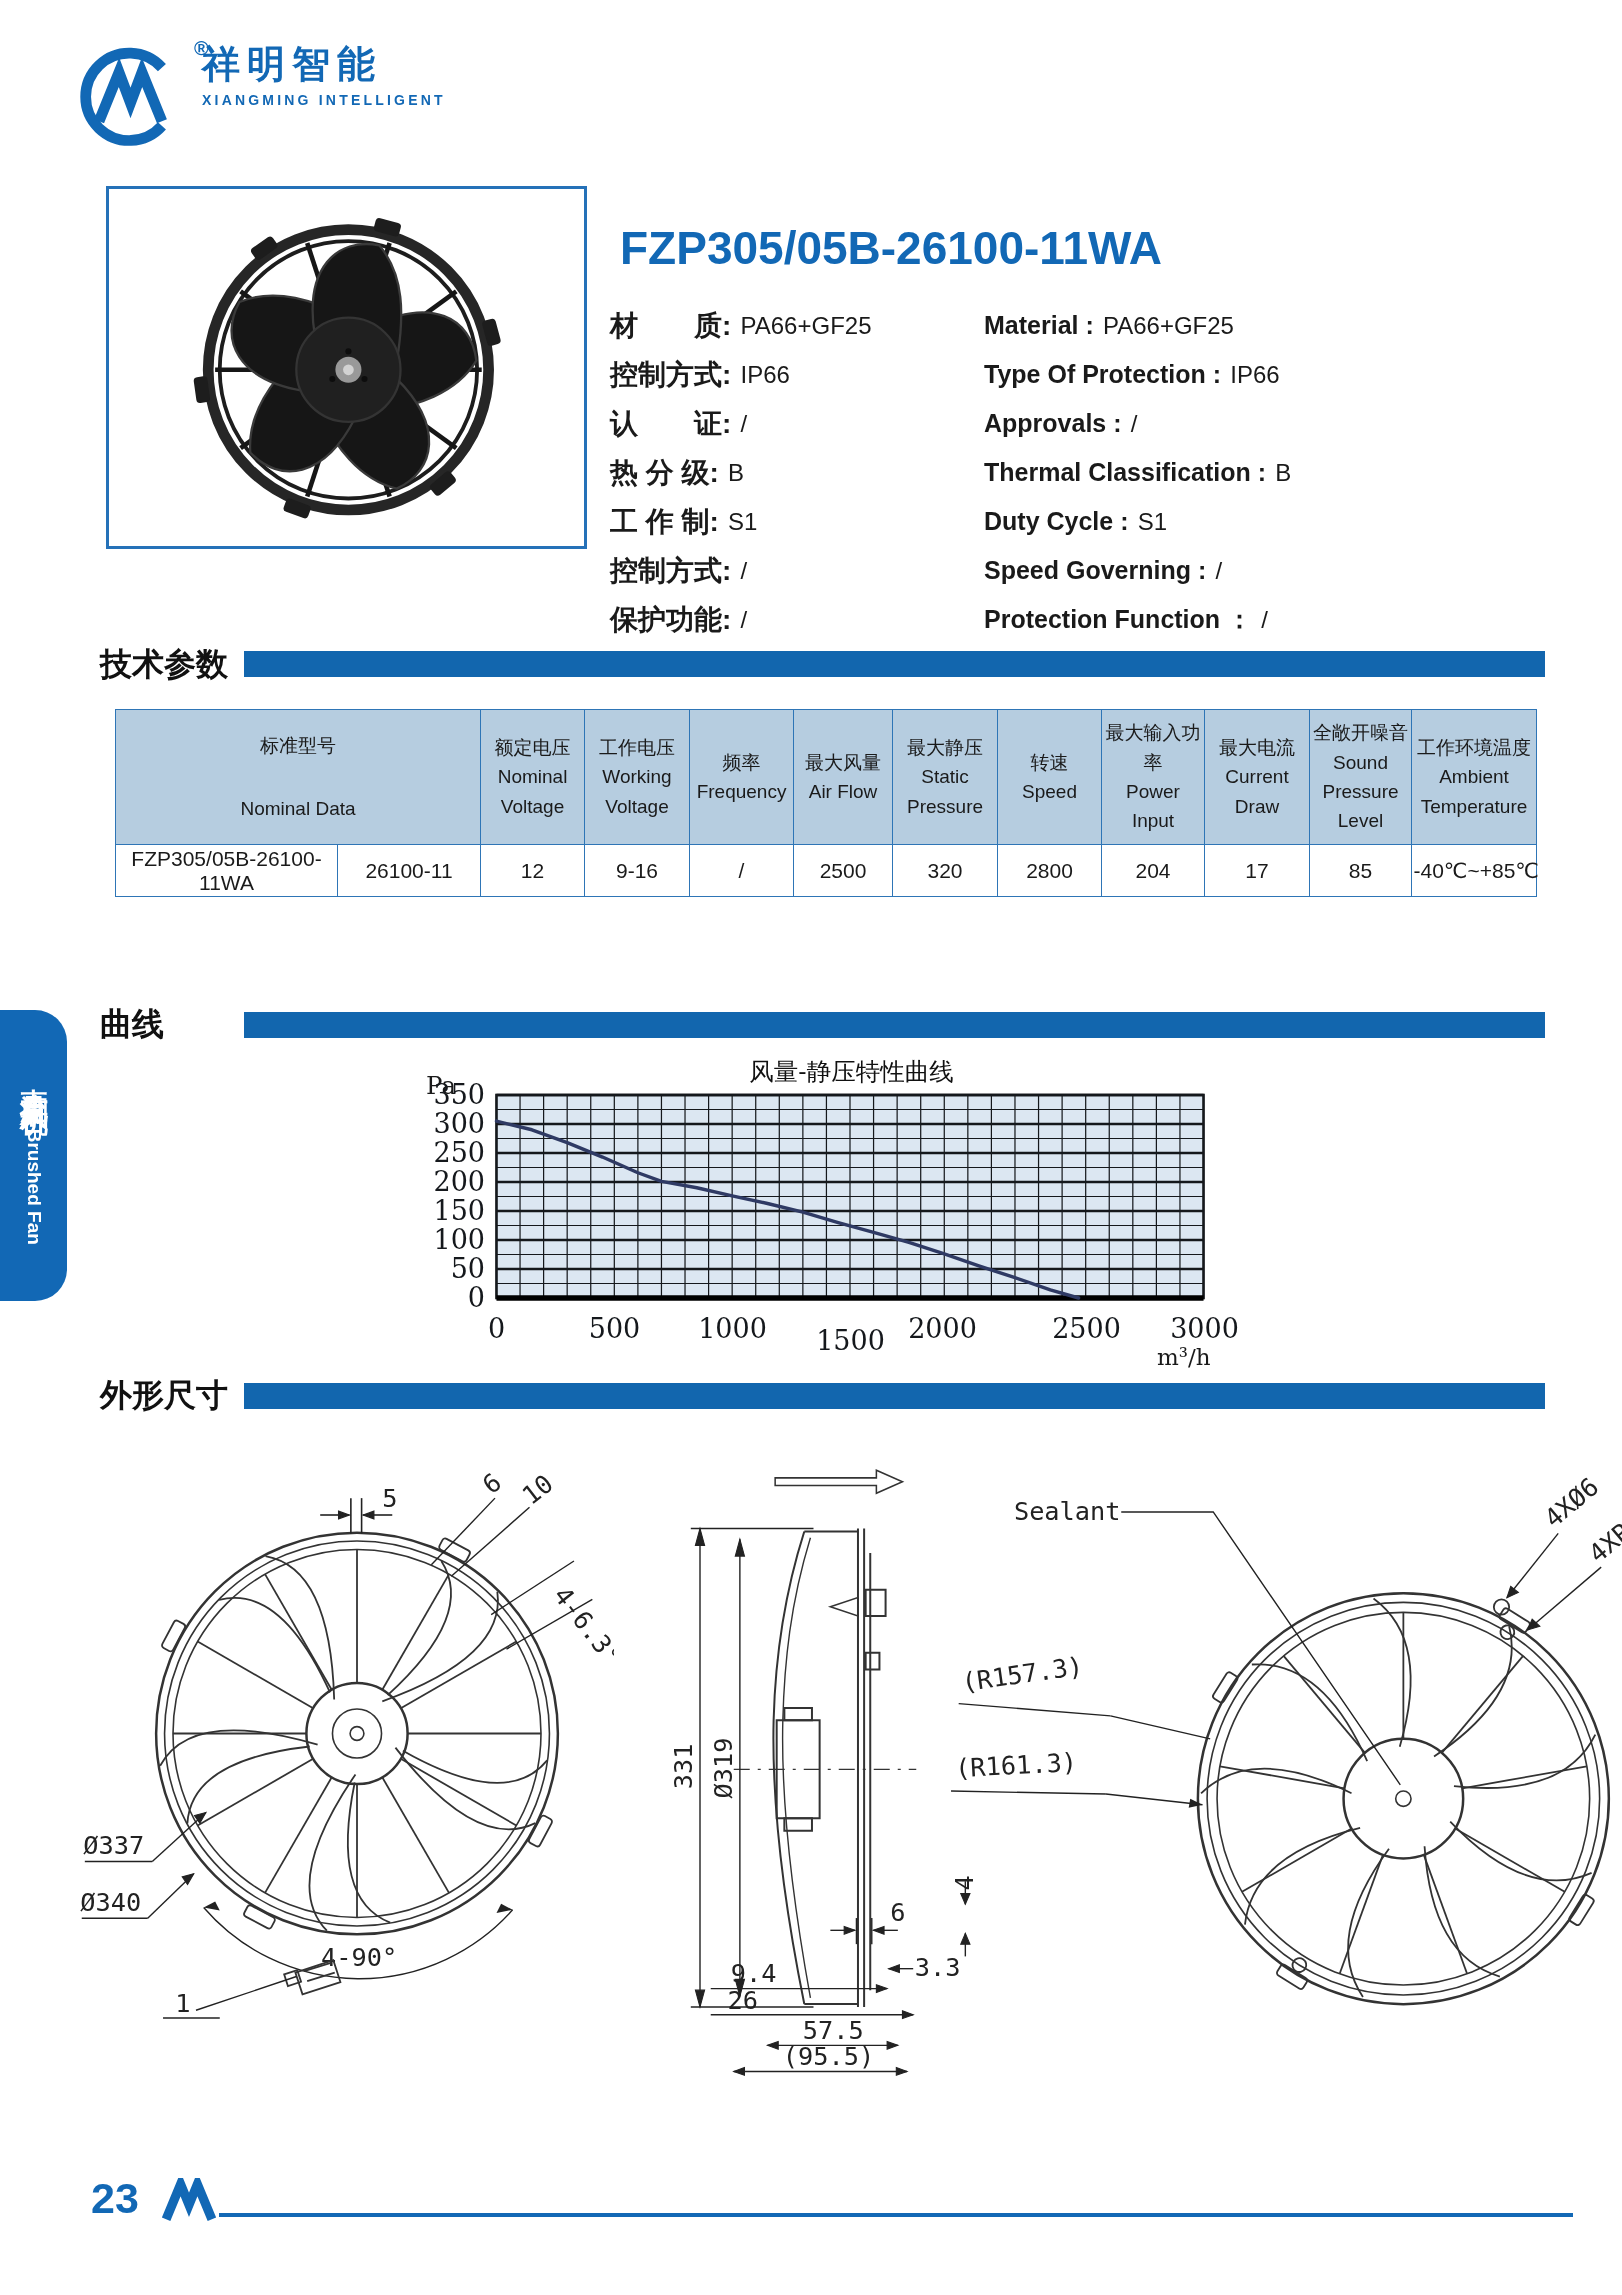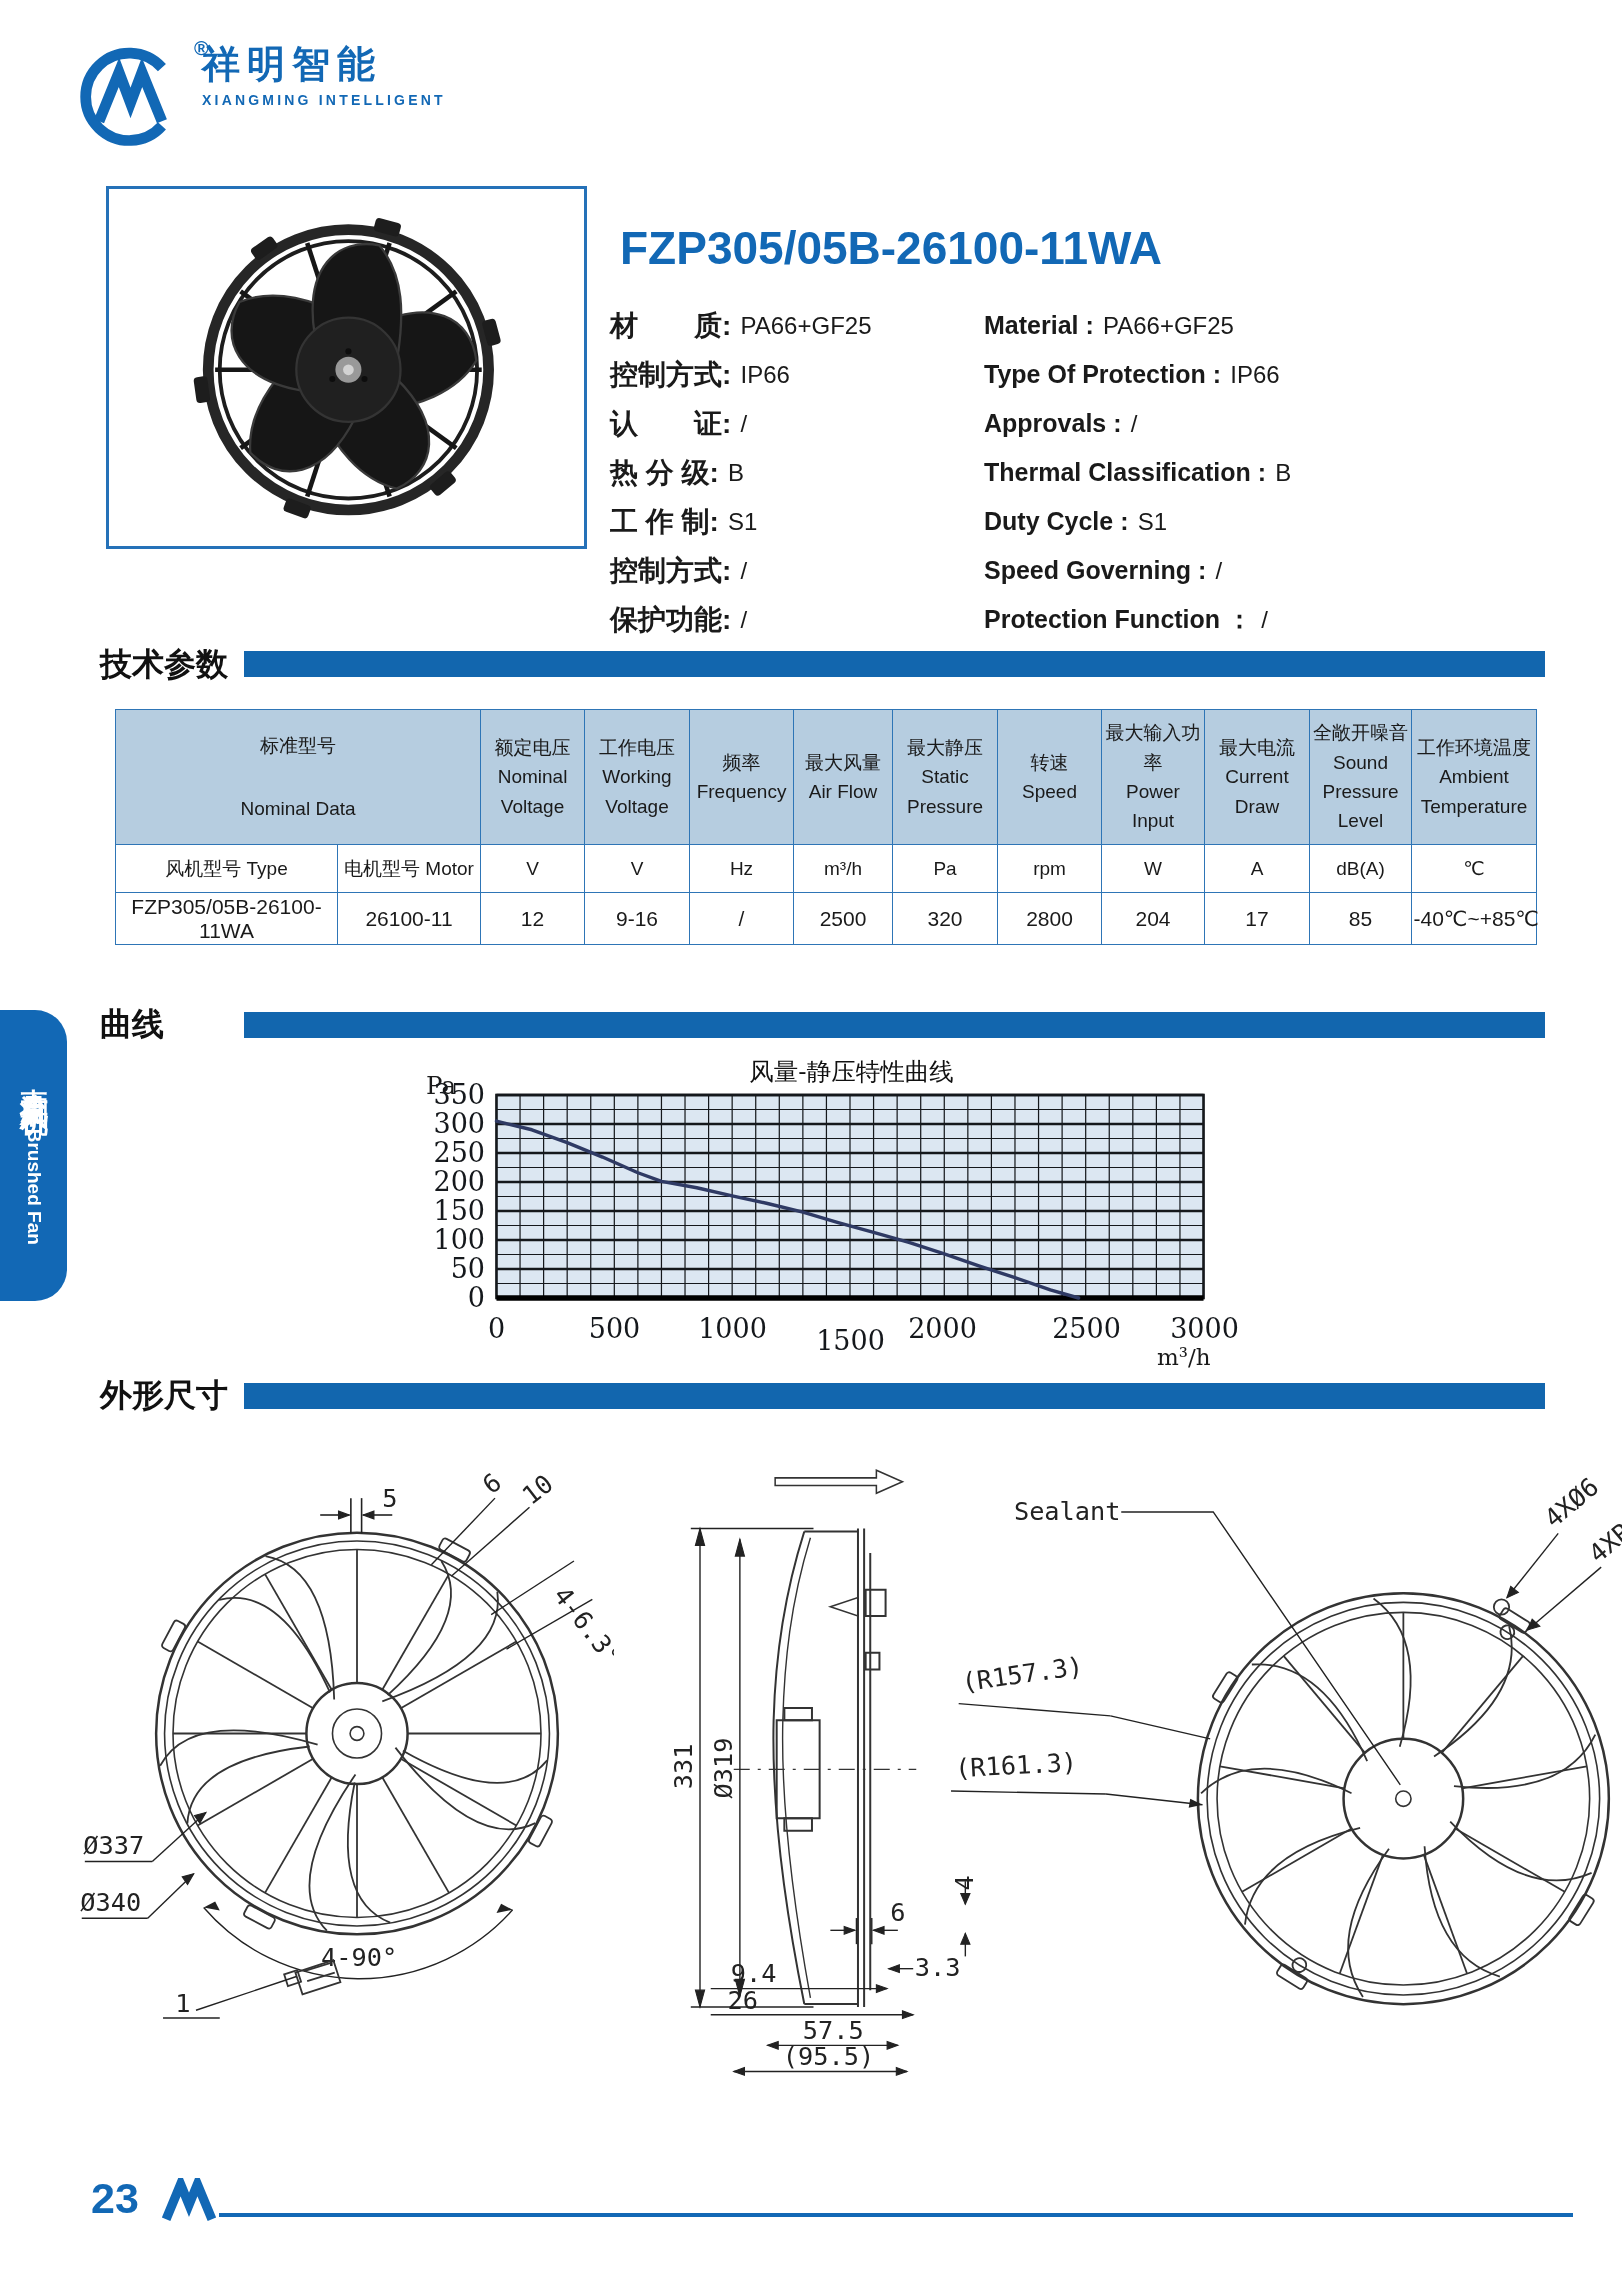--- a/index.html
+++ b/index.html
@@ -255,34 +255,20 @@
             <div>Current Draw</div>
           </th>
       <th>
             <div>全敞开噪音</div>
             <div>Sound Pressure Level</div>
           </th>
       <th>
             <div>工作环境温度</div>
             <div>Ambient Temperature</div>
           </th>
-    </tr>
-    <tr class="units">
-      <td>风机型号 Type</td>
-      <td>电机型号 Motor</td>
-      <td>V</td>
-      <td>V</td>
-      <td>Hz</td>
-      <td>m³/h</td>
-      <td>Pa</td>
-      <td>rpm</td>
-      <td>W</td>
-      <td>A</td>
-      <td>dB(A)</td>
-      <td>℃</td>
     </tr>
     <tr class="data">
       <td>FZP305/05B-26100-11WA</td>
       <td>26100-11</td>
       <td>12</td>
       <td>9-16</td>
       <td>/</td>
       <td>2500</td>
       <td>320</td>
       <td>2800</td>

